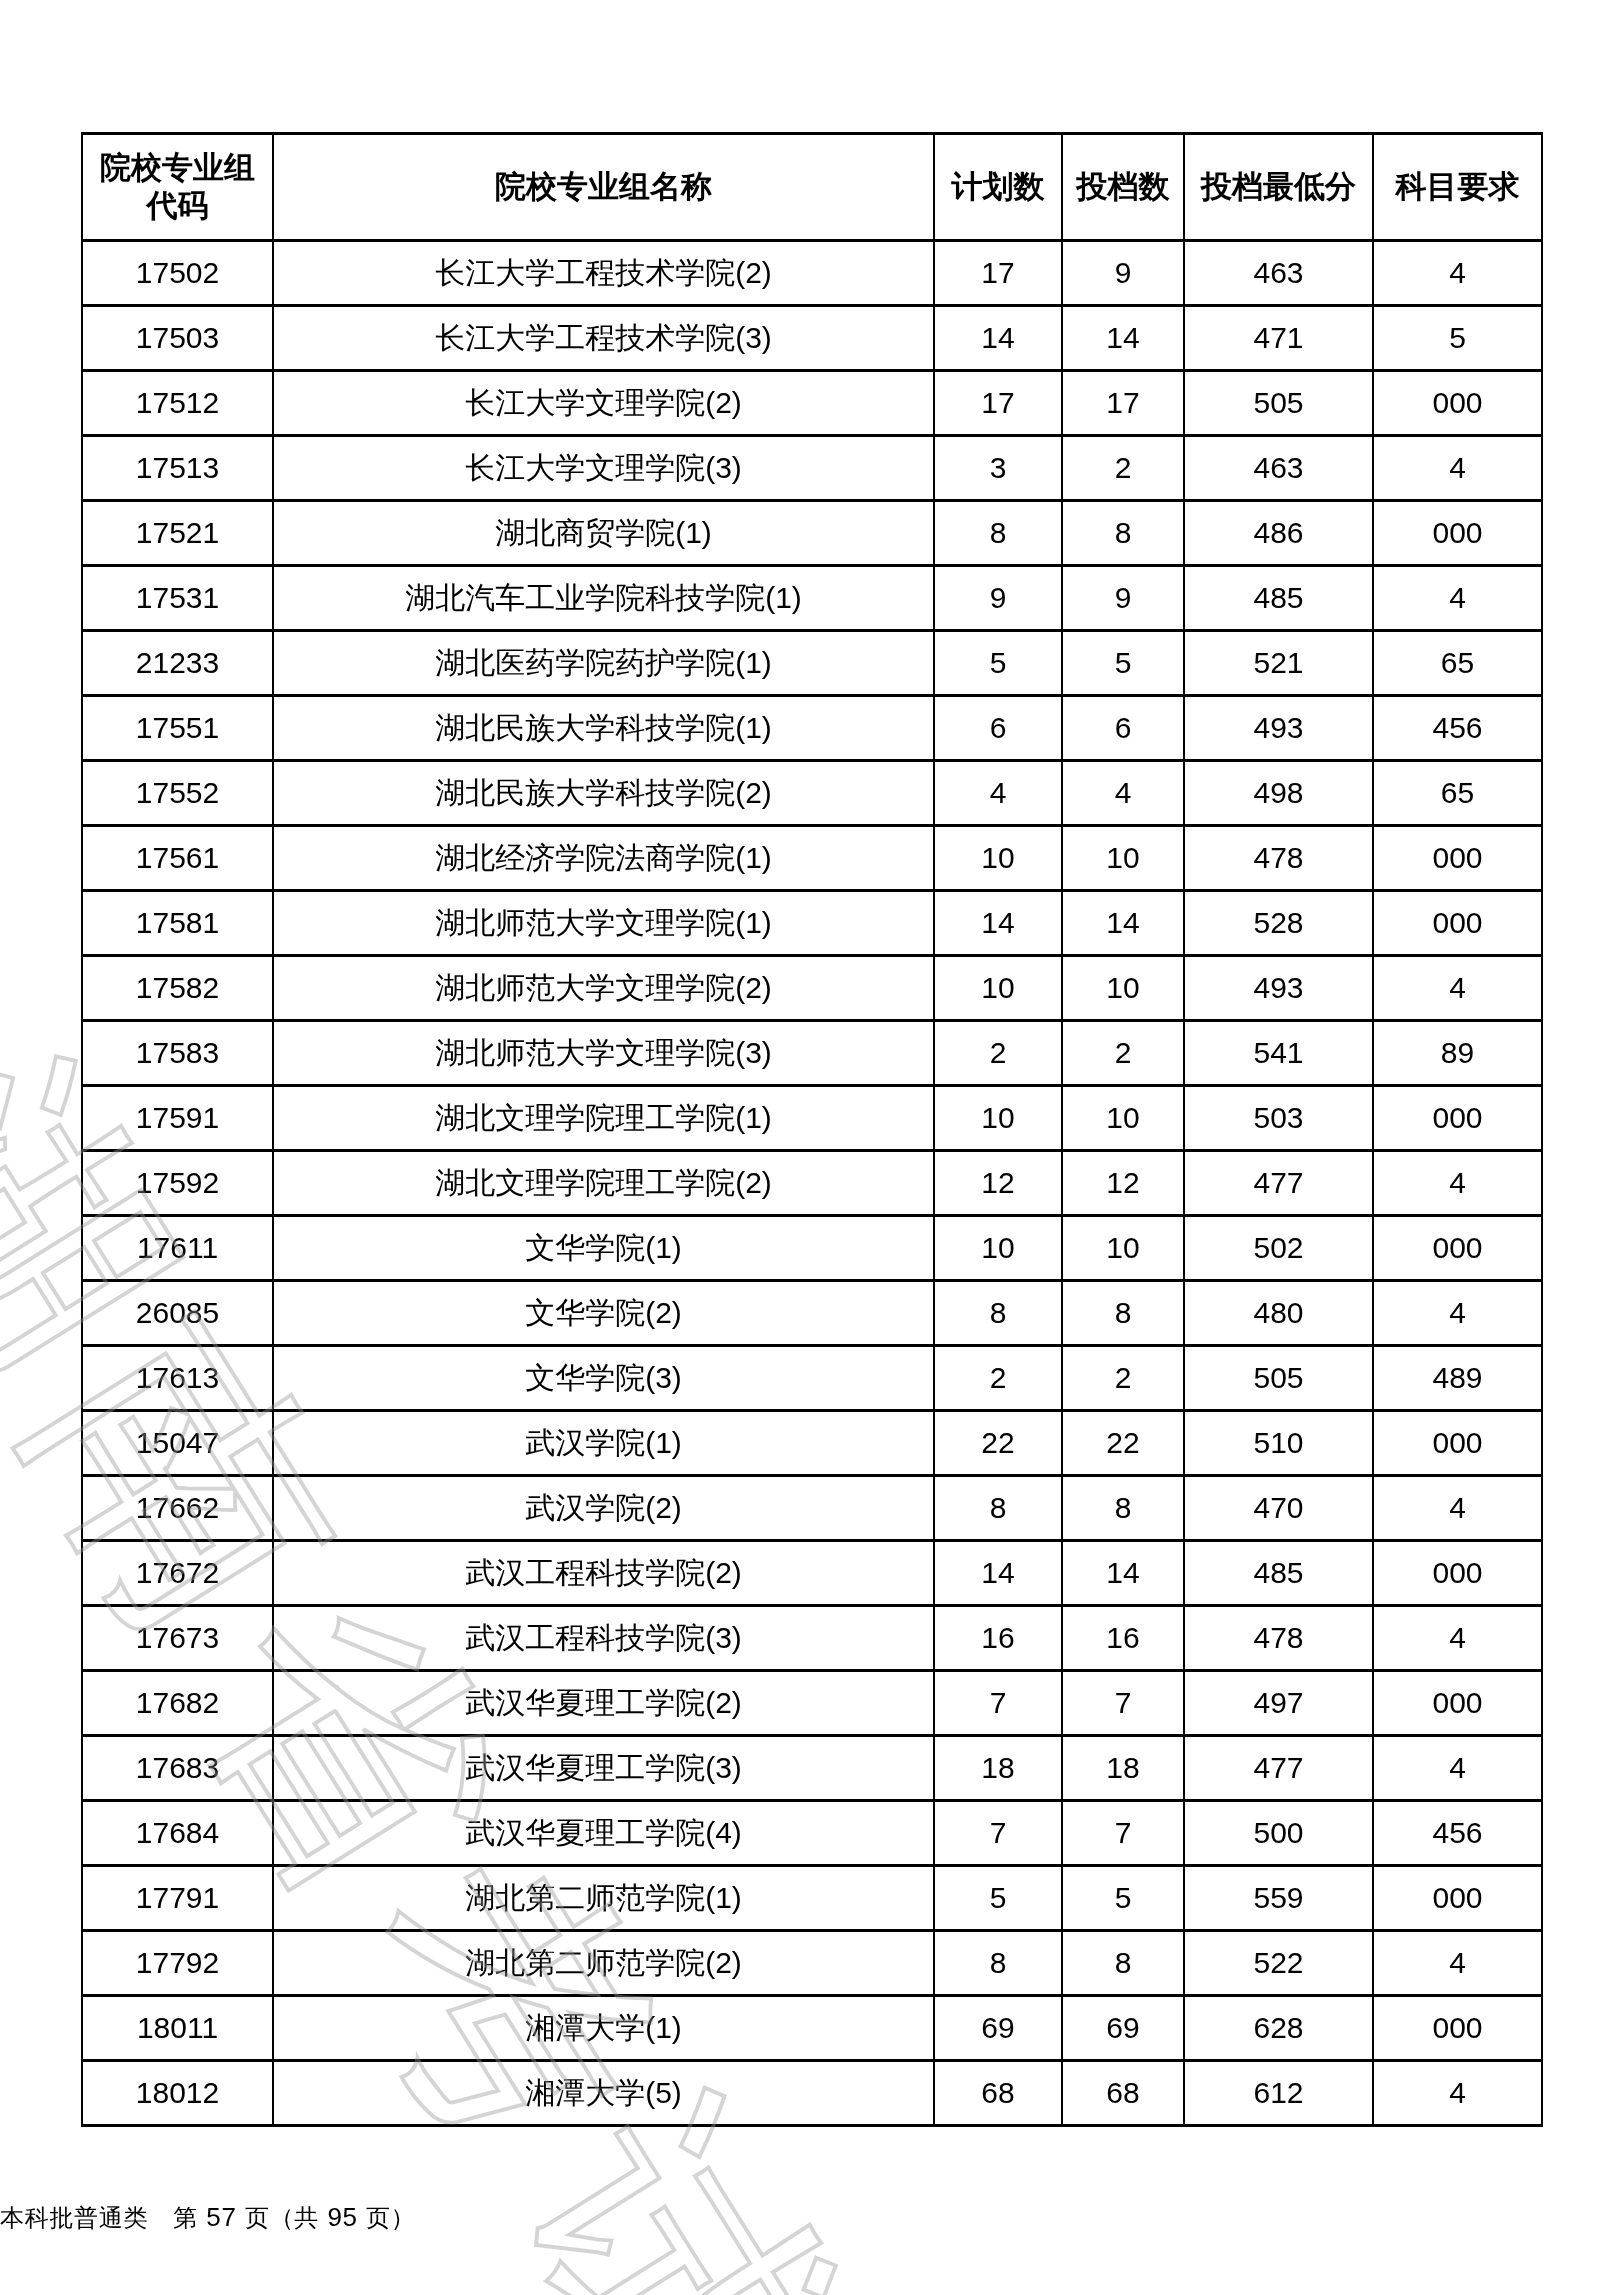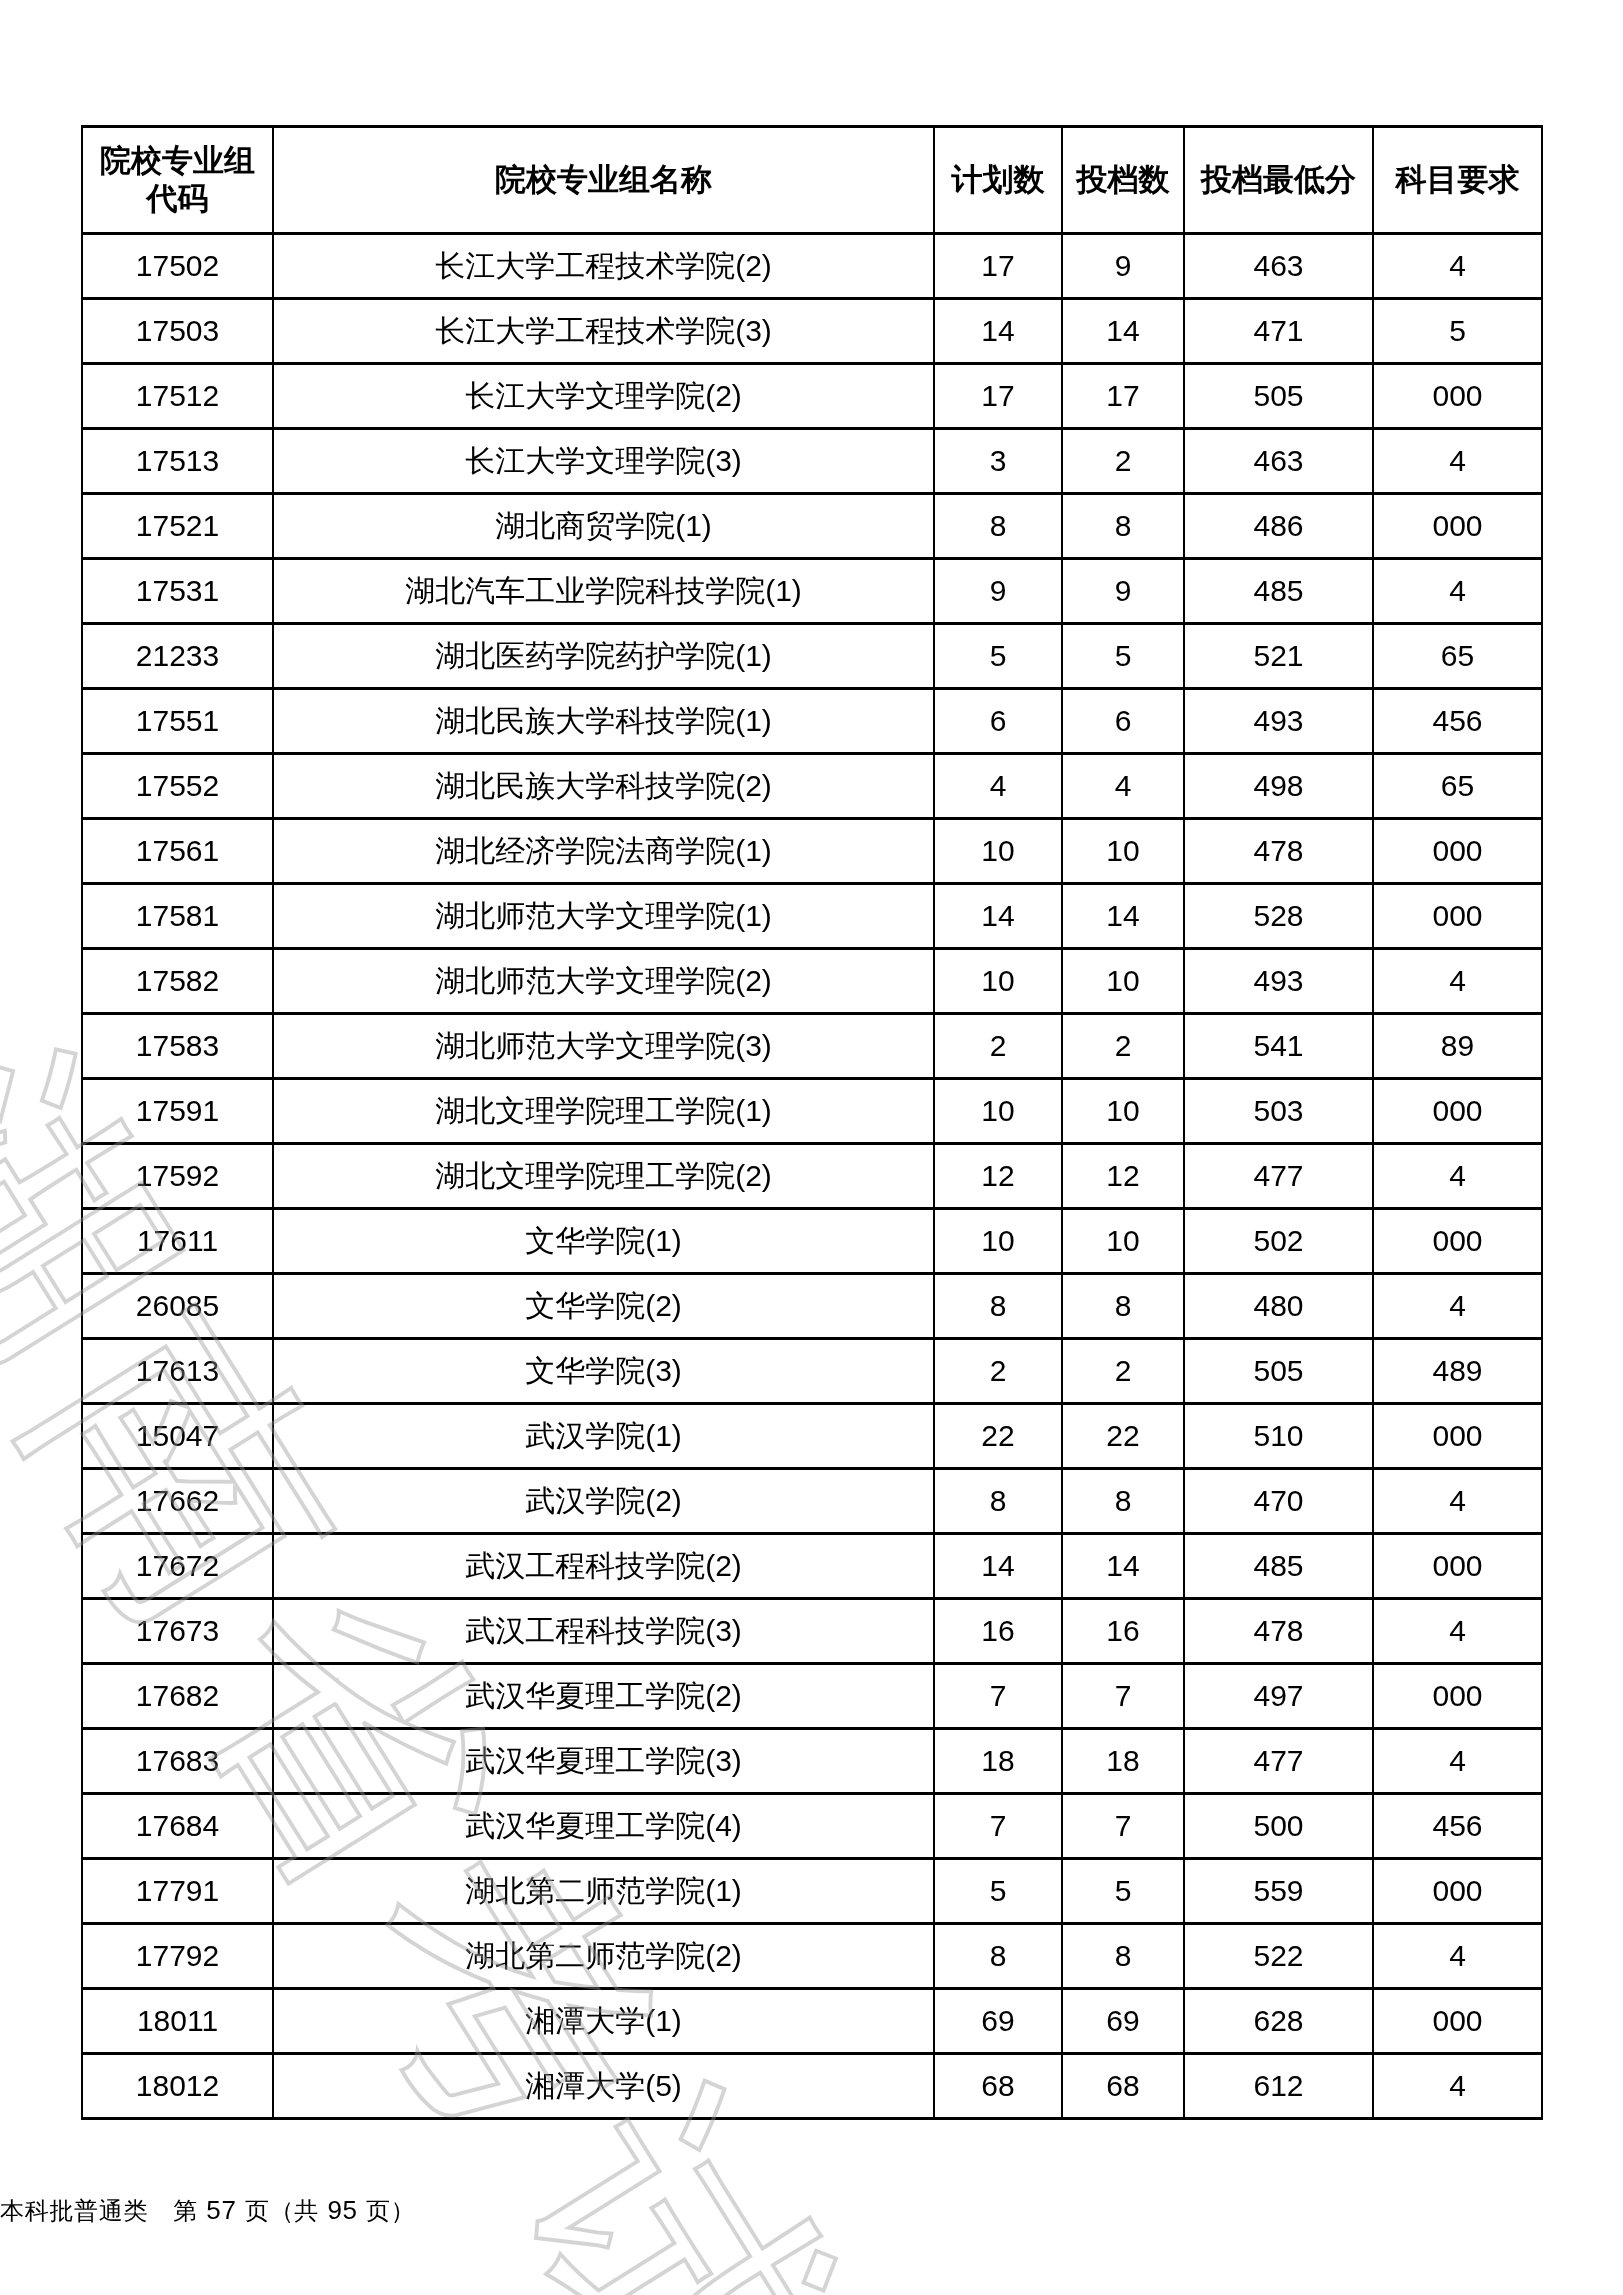--- a/index.html
+++ b/index.html
@@ -2,21 +2,21 @@
 <html style="font-size:10.5px"><head>
 <meta charset="utf-8">
 <style>
   html, body { margin: 0; padding: 0; }
   body {
     width: 1624px; height: 2295px; position: relative; overflow: hidden;
     background: #ffffff;
     font-family: "Liberation Sans", "DejaVu Sans", sans-serif;
     color: #000;
   }
-  .sheet { position: absolute; left: 0; top: 9px; width: 1624px; height: 2192px; }
+  .sheet { position: absolute; left: 0; top: 16px; width: 1624px; height: 2192px; }
   table.grid {
     position: absolute; left: 81px; top: 116px;
     width: 1459px;
     border-collapse: collapse;
     table-layout: fixed;
     z-index: 1;
   }
   table.grid th, table.grid td {
     border-left: 2px solid #000;
     border-right: 2px solid #000;

